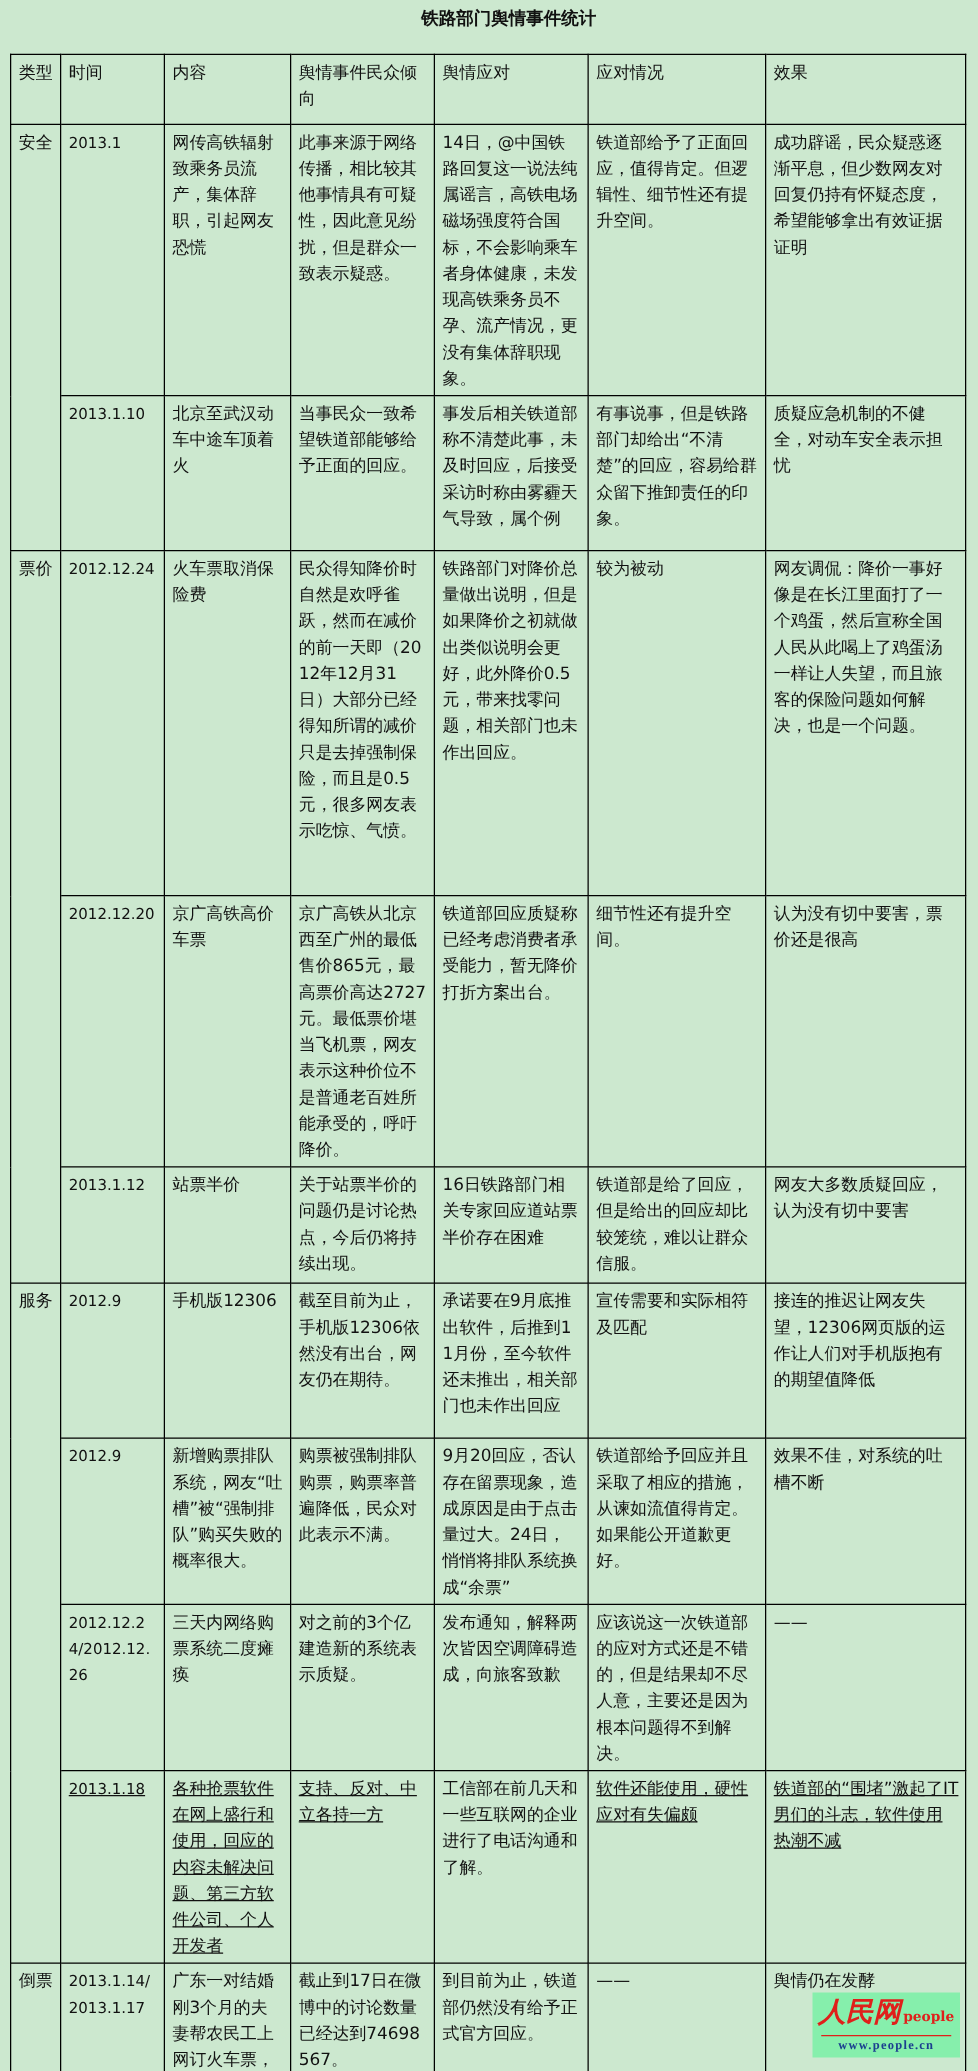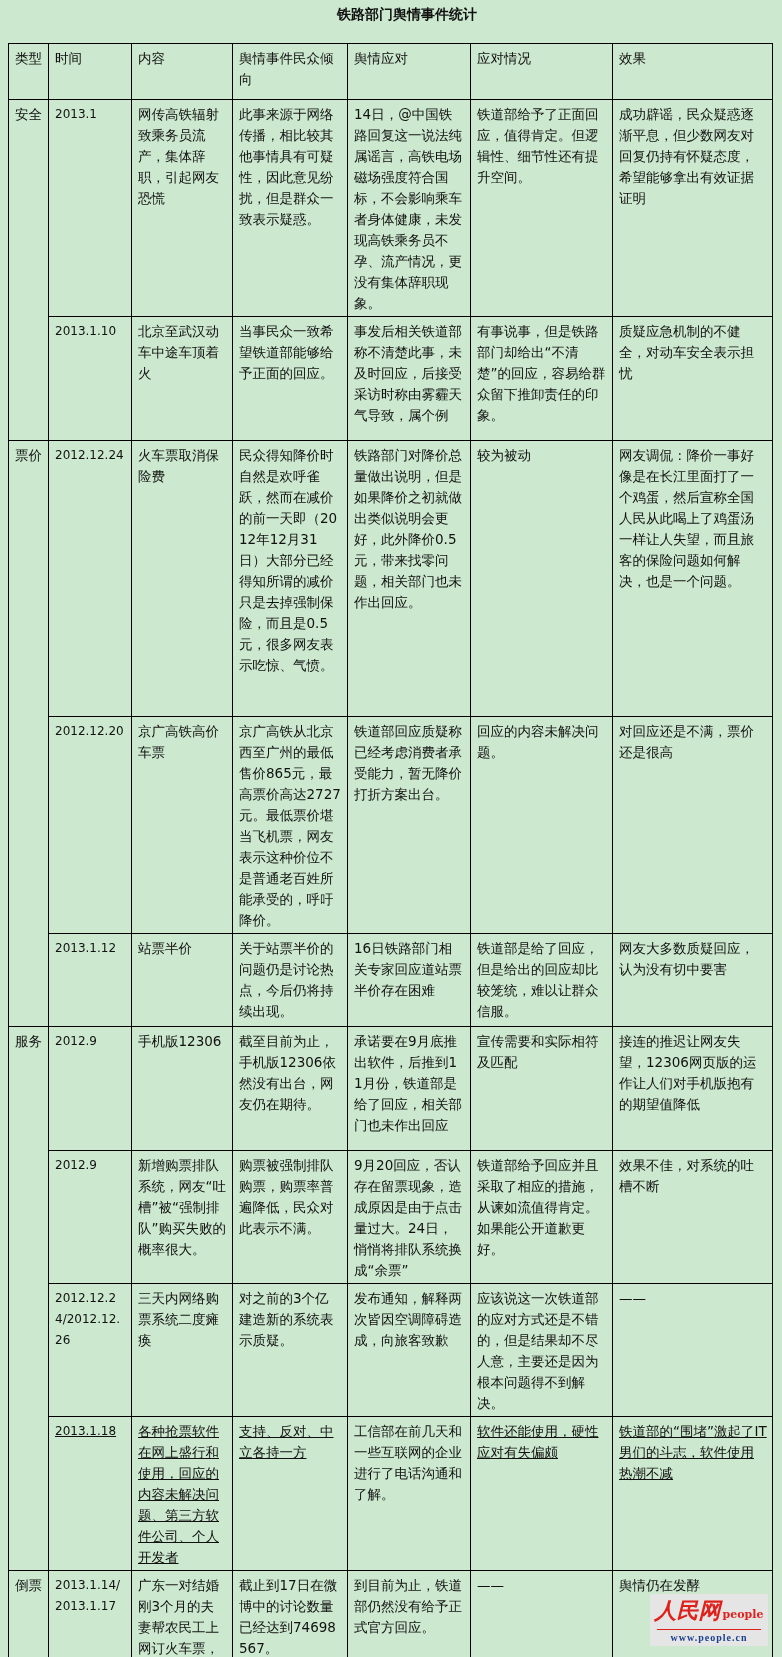--- a/index.html
+++ b/index.html
@@ -31,21 +31,21 @@
   .c-time { width: 83px; font-size: 12px !important; margin-left: 28px; }
   .c-content { width: 101px; }
   .c-public { width: 115px; }
   .c-resp { width: 123px; }
   .c-status { width: 142px; }
   .c-effect { width: 160px; }
   tr.hdr td { height: 49px; }
   .u { text-decoration: underline; }
   .logo {
     position: absolute; left: 650px; top: 1594px;
-    width: 118px; height: 52px; background: #e5e5e5;
+    width: 118px; height: 52px; background: #86efac;
     display: flex; flex-direction: column; align-items: center; justify-content: center;
   }
   .logo .cn { color: #e0201b; font-size: 22px; font-weight: bold; font-style: italic; line-height: 24px; font-family: "DejaVu Serif", serif; }
   .logo .cn small { font-size: 11px; font-style: normal; margin-left: 2px; }
   .logo .line { width: 104px; height: 1px; background: #e0201b; margin: 2px 0; }
   .logo .url { color: #1b3f8f; font-size: 10px; font-weight: bold; letter-spacing: 1px; font-family: Liberation Serif, serif; }
 </style>
 </head>
 <body>
 
@@ -97,38 +97,38 @@
     <td>民众得知降价时自然是欢呼雀跃，然而在减价的前一天即（2012年12月31日）大部分已经得知所谓的减价只是去掉强制保险，而且是0.5元，很多网友表示吃惊、气愤。</td>
     <td>铁路部门对降价总量做出说明，但是如果降价之初就做出类似说明会更好，此外降价0.5元，带来找零问题，相关部门也未作出回应。</td>
     <td>较为被动</td>
     <td>网友调侃：降价一事好像是在长江里面打了一个鸡蛋，然后宣称全国人民从此喝上了鸡蛋汤一样让人失望，而且旅客的保险问题如何解决，也是一个问题。</td>
   </tr>
   <tr style="height:208px">
     <td class="c-time">2012.12.20</td>
     <td>京广高铁高价车票</td>
     <td>京广高铁从北京西至广州的最低售价865元，最高票价高达2727元。最低票价堪当飞机票，网友表示这种价位不是普通老百姓所能承受的，呼吁降价。</td>
     <td>铁道部回应质疑称已经考虑消费者承受能力，暂无降价打折方案出台。</td>
-    <td>回应的内容未解决问题。</td>
-    <td>对回应还是不满，票价还是很高</td>
+    <td>细节性还有提升空间。</td>
+    <td>认为没有切中要害，票价还是很高</td>
   </tr>
   <tr style="height:93px">
     <td class="c-time">2013.1.12</td>
     <td>站票半价</td>
     <td>关于站票半价的问题仍是讨论热点，今后仍将持续出现。</td>
     <td>16日铁路部门相关专家回应道站票半价存在困难</td>
     <td>铁道部是给了回应，但是给出的回应却比较笼统，难以让群众信服。</td>
     <td>网友大多数质疑回应，认为没有切中要害</td>
   </tr>
 
   <tr style="height:124px">
     <td rowspan="4">服务</td>
     <td class="c-time">2012.9</td>
     <td>手机版12306</td>
     <td>截至目前为止，手机版12306依然没有出台，网友仍在期待。</td>
-    <td>承诺要在9月底推出软件，后推到11月份，铁道部是给了回应，相关部门也未作出回应</td>
+    <td>承诺要在9月底推出软件，后推到11月份，至今软件还未推出，相关部门也未作出回应</td>
     <td>宣传需要和实际相符及匹配</td>
     <td>接连的推迟让网友失望，12306网页版的运作让人们对手机版抱有的期望值降低</td>
   </tr>
   <tr style="height:119px">
     <td class="c-time">2012.9</td>
     <td>新增购票排队系统，网友“吐槽”被“强制排队”购买失败的概率很大。</td>
     <td>购票被强制排队购票，购票率普遍降低，民众对此表示不满。</td>
     <td>9月20回应，否认存在留票现象，造成原因是由于点击量过大。24日，悄悄将排队系统换成“余票”</td>
     <td>铁道部给予回应并且采取了相应的措施，从谏如流值得肯定。如果能公开道歉更好。</td>
     <td>效果不佳，对系统的吐槽不断</td>

